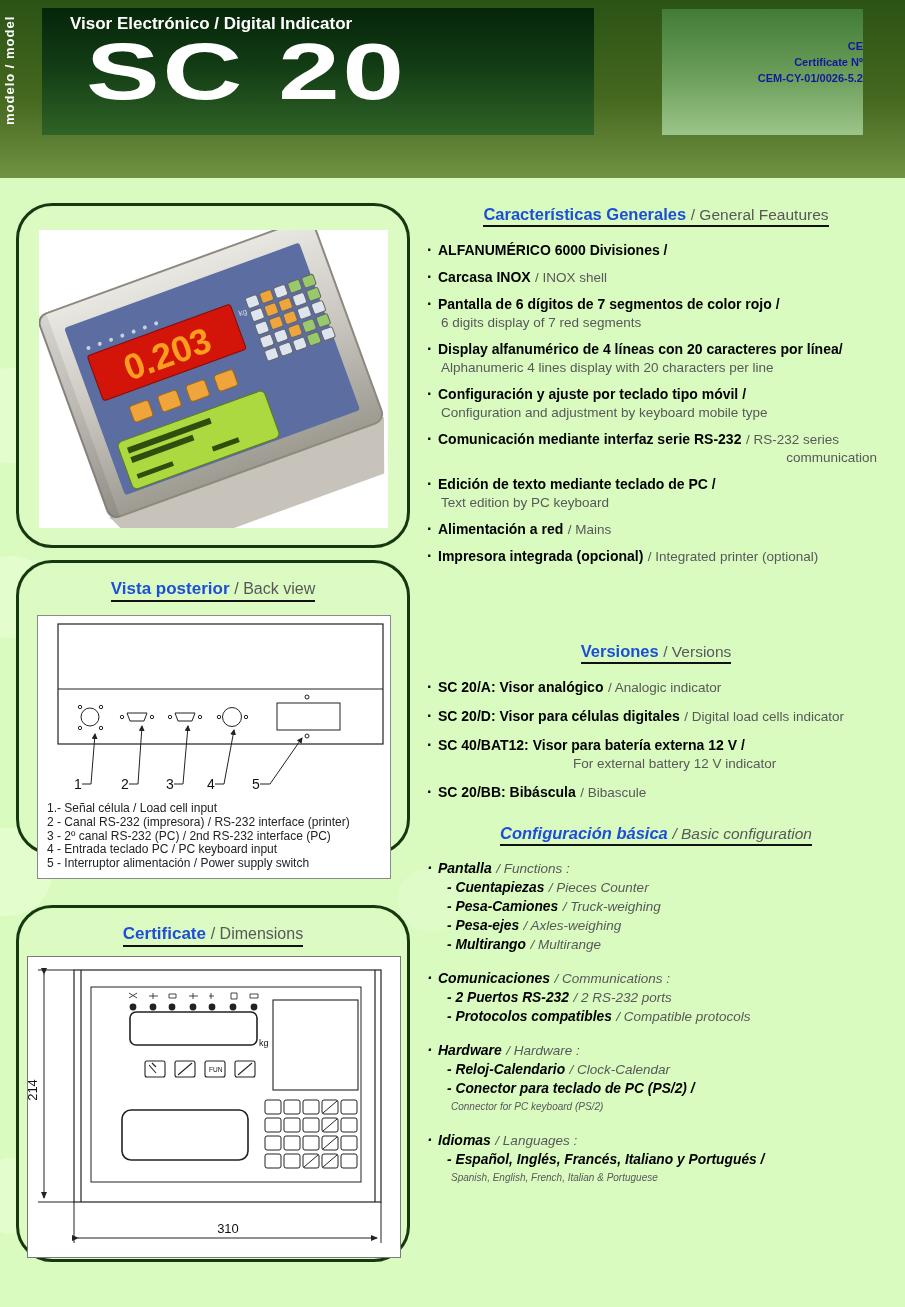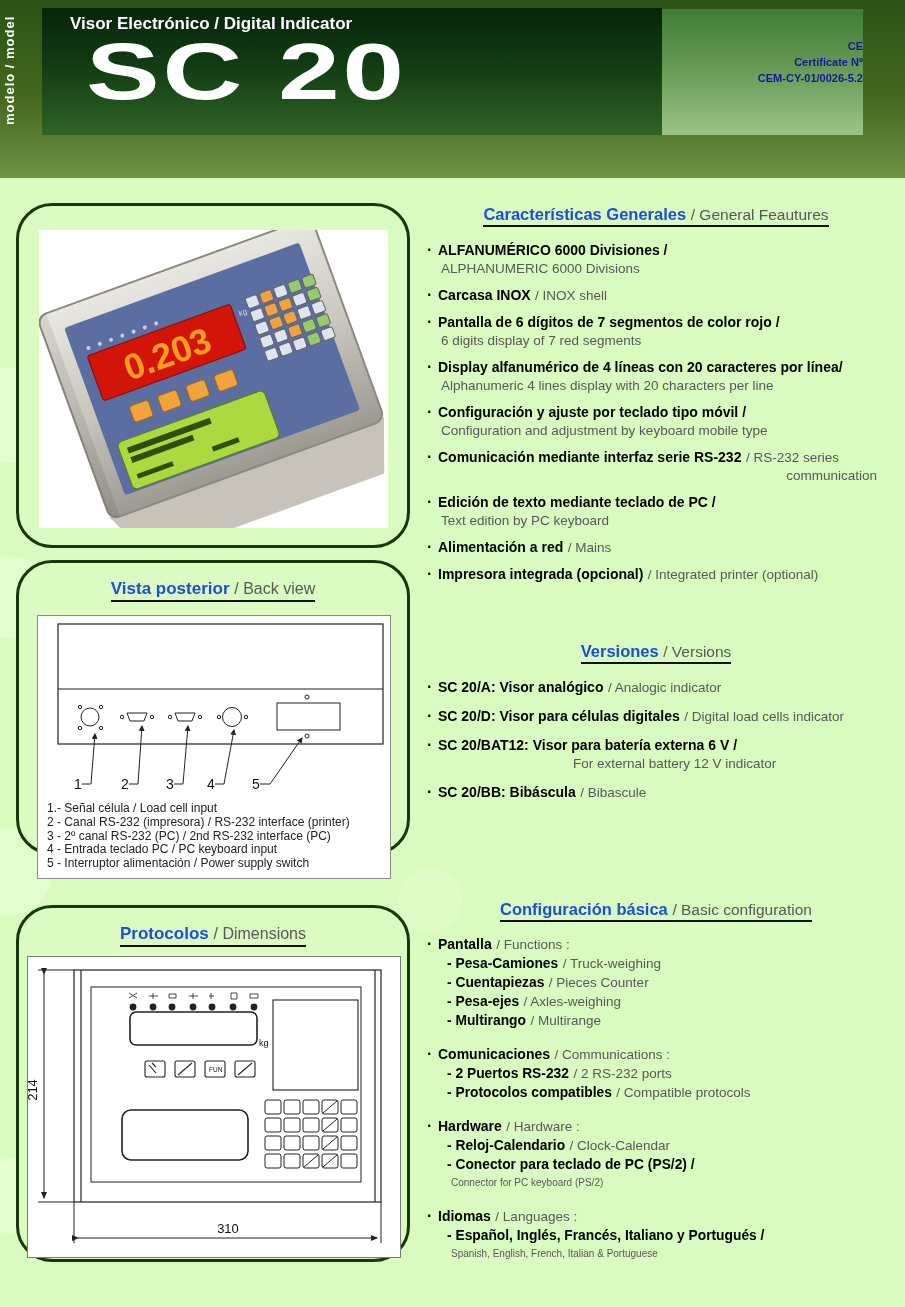--- a/index.html
+++ b/index.html
@@ -5,21 +5,21 @@
   html,body { margin:0; padding:0; }
   .page { position:relative; width:905px; height:1307px; background:#d9fbc0; overflow:hidden;
           font-family:"Liberation Sans", sans-serif; }
 
   
   .topband { position:absolute; left:0; top:0; width:905px; height:178px;
              background:linear-gradient(180deg,#2b5316 0%, #45681f 55%, #6f9243 100%); }
   .side-label { position:absolute; left:2px; top:6px; height:128px; width:22px;
                 writing-mode:vertical-rl; transform:rotate(180deg);
                 color:#ffffff; font-weight:bold; font-size:13px; letter-spacing:1px; text-align:center; }
-  .header-box { position:absolute; left:42px; top:8px; width:620px; height:127px;
+  .header-box { position:absolute; left:42px; top:8px; width:552px; height:127px;
                 background:linear-gradient(180deg,#06250a 0%, #123c14 45%, #2f6326 100%);text-align:center; }
   .header-title { position:absolute; left:28px; top:6px; font-size:17px; font-weight:bold; color:#fff; }
   .header-model { position:absolute; left:44px; top:24px; font-size:80px; font-weight:bold; color:#fff;
                   transform:scaleX(1.38); transform-origin:left center; letter-spacing:2px; line-height:1; }
   .ce-box { position:absolute; left:662px; top:9px; width:201px; height:126px; box-sizing:border-box;
             background:linear-gradient(180deg,#417c36 0%, #6da05c 55%, #9cc48a 100%);
             color:#14189a; font-weight:bold; font-size:11px; text-align:right;
             padding-top:29px; line-height:16px; }
 
   
@@ -42,21 +42,21 @@
   .hd .en { color:#585858; }
   .hd-box { margin-top:16px; font-size:17px; }
   .hd-box .en { font-size:16px; }
   .hd-sec { font-size:16.5px; margin-bottom:13px; }
   .hd-sec .en { font-size:15.5px; }
 
   
   .sec { position:absolute; left:425px; width:462px; }
   .s-feat { top:205px; }
   .s-vers { top:642px; }
-  .s-conf { top:900px; }
+  .s-conf { top:824px;font-style:italic; }
   .item { position:relative; padding-left:13px; margin-bottom:7px; line-height:19px; }
   .item .dot { position:absolute; left:2px; top:0; font-weight:bold; color:#000; }
   .es-t { font-weight:bold; color:#000; font-size:14px; }
   .en-t { color:#585858; font-size:13.5px; }
   .sub { color:#585858; font-size:13.5px; line-height:18px; padding-left:3px; }
   .sub:empty { display:none; }
   .sub.right { text-align:right; padding-right:10px; }
   .sub.mid { padding-left:135px; }
   .v-item { margin-bottom:9px; }
   .grp { margin-bottom:15px; line-height:18px; }
@@ -222,21 +222,21 @@
         <div>2 - Canal RS-232 (impresora) / RS-232 interface (printer)</div>
         <div>3 - 2º canal RS-232 (PC) / 2nd RS-232 interface (PC)</div>
         <div>4 - Entrada teclado PC / PC keyboard input</div>
         <div>5 - Interruptor alimentación / Power supply switch</div>
       </div>
     </div>
   </div>
 
   <div class="panel p-dim">
     <div class="hd hd-box">
-      <span class="u"><span class="es">Protocolos</span>
+      <span class="u"><span class="es">Certificate</span>
       <span class="en">/ Dimensions</span></span>
     </div>
     <div class="dim-white">
       <svg width="372" height="300" viewBox="0 0 372 300">
         <defs>
           <marker id="da" markerWidth="8" markerHeight="8" refX="6" refY="3" orient="auto">
             <path d="M0,0 L7,3 L0,6 Z" fill="#222"></path>
           </marker>
         </defs>
 
@@ -320,52 +320,52 @@
         <text x="200" y="276" font-size="13" text-anchor="middle" fill="#111">310</text>
       </svg>
     </div>
   </div>
 
   <div class="sec s-feat">
     <div class="hd hd-sec">
       <span class="u"><span class="es">Características Generales</span>
       <span class="en">/ General Feautures</span></span>
     </div>
-    <div class="item"><span class="dot">·</span><span class="es-t">ALFANUMÉRICO 6000 Divisiones /</span> <span class="en-t"></span><div class="sub">ALPHANUMERIC 6000 Divisions</div></div>
+    <div class="item"><span class="dot">·</span><span class="es-t">ALFANUMÉRICO 6000 Divisiones /</span> <span class="en-t"></span></div>
     <div class="item"><span class="dot">·</span><span class="es-t">Carcasa INOX</span> <span class="en-t">/ INOX shell</span></div>
     <div class="item"><span class="dot">·</span><span class="es-t">Pantalla de 6 dígitos de 7 segmentos de color rojo /</span> <span class="en-t"></span><div class="sub">6 digits display of 7 red segments</div></div>
     <div class="item"><span class="dot">·</span><span class="es-t">Display alfanumérico de 4 líneas con 20 caracteres por línea/</span> <span class="en-t"></span><div class="sub">Alphanumeric 4 lines display with 20 characters per line</div></div>
     <div class="item"><span class="dot">·</span><span class="es-t">Configuración y ajuste por teclado tipo móvil /</span> <span class="en-t"></span><div class="sub">Configuration and adjustment by keyboard mobile type</div></div>
     <div class="item"><span class="dot">·</span><span class="es-t">Comunicación mediante interfaz serie RS-232</span> <span class="en-t">/ RS-232 series</span><div class="sub right">communication</div></div>
     <div class="item"><span class="dot">·</span><span class="es-t">Edición de texto mediante teclado de PC /</span> <span class="en-t"></span><div class="sub">Text edition by PC keyboard</div></div>
     <div class="item"><span class="dot">·</span><span class="es-t">Alimentación a red</span> <span class="en-t">/ Mains</span></div>
     <div class="item"><span class="dot">·</span><span class="es-t">Impresora integrada (opcional)</span> <span class="en-t">/ Integrated printer (optional)</span></div>
   </div>
 
   <div class="sec s-vers">
     <div class="hd hd-sec">
       <span class="u"><span class="es">Versiones</span>
       <span class="en">/ Versions</span></span>
     </div>
     <div class="item v-item"><span class="dot">·</span><span class="es-t">SC 20/A: Visor analógico</span> <span class="en-t">/ Analogic indicator</span></div>
     <div class="item v-item"><span class="dot">·</span><span class="es-t">SC 20/D: Visor para células digitales</span> <span class="en-t">/ Digital load cells indicator</span></div>
-    <div class="item v-item"><span class="dot">·</span><span class="es-t">SC 20/BAT12: Visor para batería externa 6 V /</span> <span class="en-t"></span><div class="sub mid">For external battery 12 V indicator</div></div>
+    <div class="item v-item"><span class="dot">·</span><span class="es-t">SC 40/BAT12: Visor para batería externa 12 V /</span> <span class="en-t"></span><div class="sub mid">For external battery 12 V indicator</div></div>
     <div class="item v-item"><span class="dot">·</span><span class="es-t">SC 20/BB: Bibáscula</span> <span class="en-t">/ Bibascule</span></div>
   </div>
 
   <div class="sec s-conf">
     <div class="hd hd-sec">
       <span class="u"><span class="es">Configuración básica</span>
       <span class="en">/ Basic configuration</span></span>
     </div>
 
     <div class="grp">
       <div class="item"><span class="dot">·</span><span class="es-t">Pantalla</span> <span class="en-t">/ Functions :</span></div>
+      <div class="g-sub"><span class="es-t">- Cuentapiezas</span> <span class="en-t">/ Pieces Counter</span></div>
       <div class="g-sub"><span class="es-t">- Pesa-Camiones</span> <span class="en-t">/ Truck-weighing</span></div>
-      <div class="g-sub"><span class="es-t">- Cuentapiezas</span> <span class="en-t">/ Pieces Counter</span></div>
       <div class="g-sub"><span class="es-t">- Pesa-ejes</span> <span class="en-t">/ Axles-weighing</span></div>
       <div class="g-sub"><span class="es-t">- Multirango</span> <span class="en-t">/ Multirange</span></div>
     </div>
 
     <div class="grp">
       <div class="item"><span class="dot">·</span><span class="es-t">Comunicaciones</span> <span class="en-t">/ Communications :</span></div>
       <div class="g-sub"><span class="es-t">-  2 Puertos RS-232</span> <span class="en-t">/ 2 RS-232 ports</span></div>
       <div class="g-sub"><span class="es-t">- Protocolos compatibles</span> <span class="en-t">/ Compatible protocols</span></div>
     </div>
 

